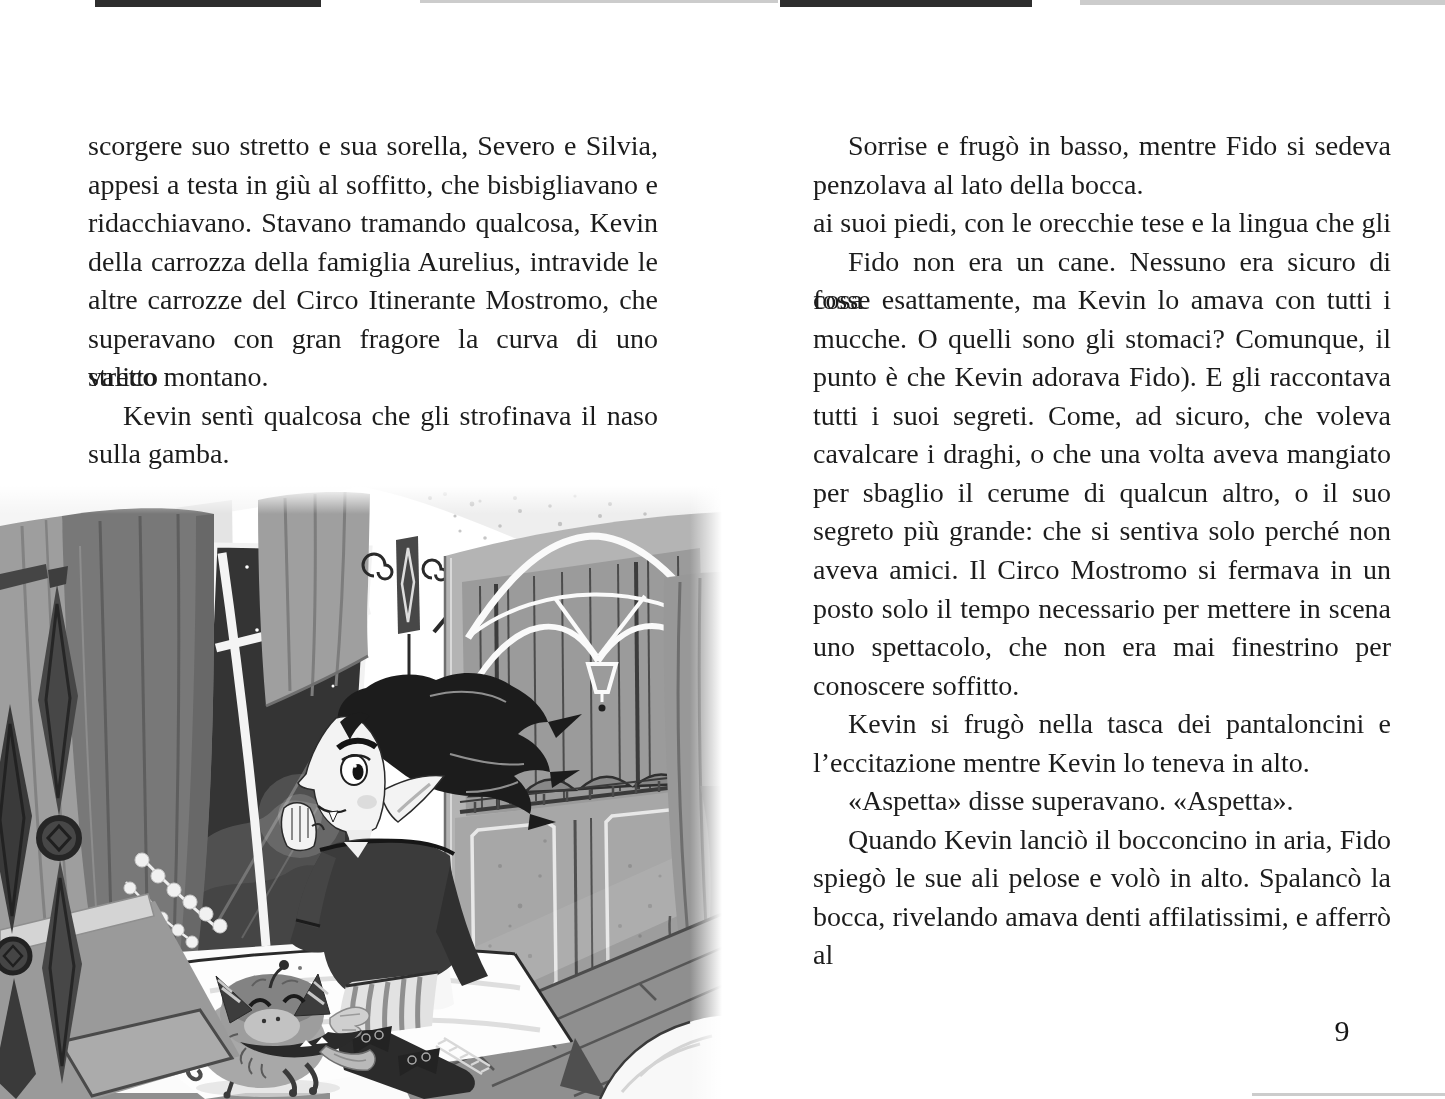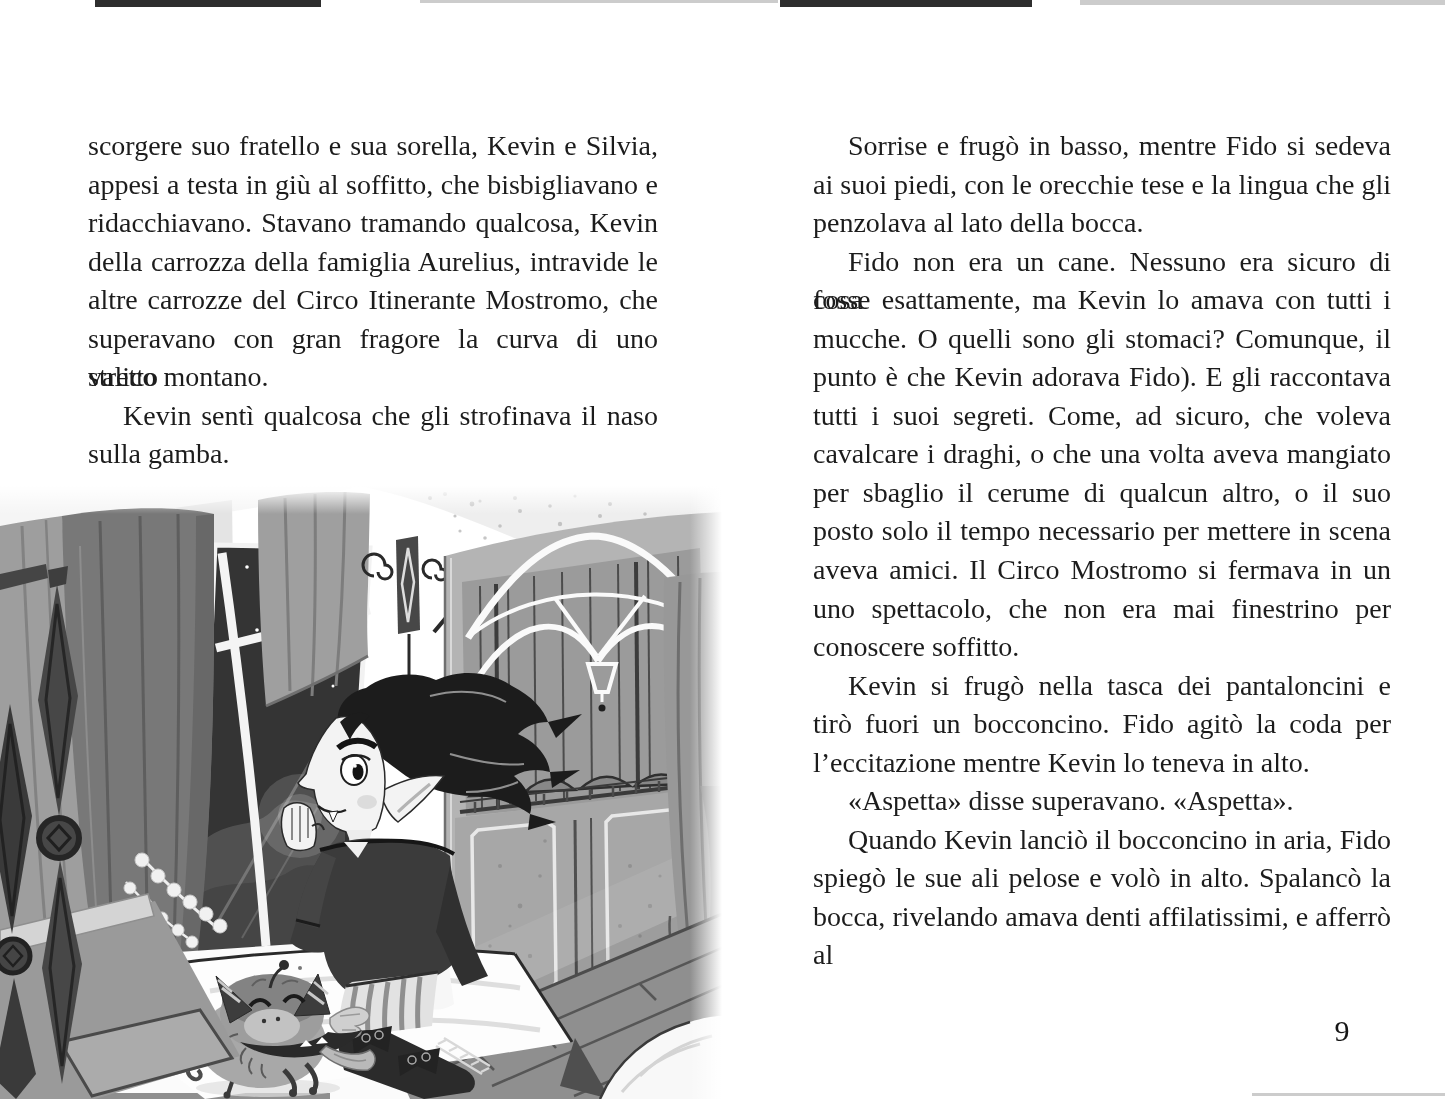--- a/index.html
+++ b/index.html
@@ -34,48 +34,48 @@
 
 <div class="scan bar-dark" style="left:95px;top:0;width:226px;height:7px"></div>
 <div class="scan bar-light" style="left:420px;top:0;width:358px;height:3px"></div>
 <div class="scan bar-dark" style="left:780px;top:0;width:252px;height:7px"></div>
 <div class="scan bar-light" style="left:1080px;top:0;width:365px;height:5px"></div>
 <div class="scan bar-light" style="left:1252px;top:1093px;width:193px;height:3px"></div>
 
 <div>
 
   <div id="col-left" class="text-col">
-    <div class="ln">scorgere suo fratello e sua sorella, Kevin e Silvia,</div>
+    <div class="ln">scorgere suo stretto e sua sorella, Severo e Silvia,</div>
     <div class="ln">appesi a testa in giù al soffitto, che bisbigliavano e</div>
     <div class="ln">ridacchiavano. Stavano tramando qualcosa, Kevin</div>
     <div class="ln">della carrozza della famiglia Aurelius, intravide le</div>
     <div class="ln">altre carrozze del Circo Itinerante Mostromo, che</div>
     <div class="ln">superavano con gran fragore la curva di uno stretto</div>
     <div class="ln end">valico montano.</div>
     <div class="ln ind">Kevin sentì qualcosa che gli strofinava il naso</div>
     <div class="ln end">sulla gamba.</div>
   </div>
 
   <div id="col-right" class="text-col">
     <div class="ln ind">Sorrise e frugò in basso, mentre Fido si sedeva</div>
+    <div class="ln end">penzolava al lato della bocca.</div>
     <div class="ln">ai suoi piedi, con le orecchie tese e la lingua che gli</div>
-    <div class="ln end">penzolava al lato della bocca.</div>
     <div class="ln ind">Fido non era un cane. Nessuno era sicuro di cosa</div>
     <div class="ln">fosse esattamente, ma Kevin lo amava con tutti i</div>
     <div class="ln">mucche. O quelli sono gli stomaci? Comunque, il</div>
     <div class="ln">punto è che Kevin adorava Fido). E gli raccontava</div>
     <div class="ln">tutti i suoi segreti. Come, ad sicuro, che voleva</div>
     <div class="ln">cavalcare i draghi, o che una volta aveva mangiato</div>
     <div class="ln">per sbaglio il cerume di qualcun altro, o il suo</div>
+    <div class="ln">segreto più grande: che si sentiva solo perché non</div>
+    <div class="ln">aveva amici. Il Circo Mostromo si fermava in un</div>
     <div class="ln">posto solo il tempo necessario per mettere in scena</div>
-    <div class="ln">aveva amici. Il Circo Mostromo si fermava in un</div>
     <div class="ln">uno spettacolo, che non era mai finestrino per</div>
     <div class="ln end">conoscere soffitto.</div>
     <div class="ln ind">Kevin si frugò nella tasca dei pantaloncini e</div>
-    <div class="ln">tirò fuori un bocconcino. Fido agitò la coda per</div>
     <div class="ln end">l’eccitazione mentre Kevin lo teneva in alto.</div>
     <div class="ln ind end">«Aspetta» disse superavano. «Aspetta».</div>
     <div class="ln ind">Quando Kevin lanciò il bocconcino in aria, Fido</div>
     <div class="ln">spiegò le sue ali pelose e volò in alto. Spalancò la</div>
     <div class="ln">bocca, rivelando amava denti affilatissimi, e afferrò al</div>
   </div>
 
   <div id="page-num">9</div>
 
   <svg id="illu" width="722" height="613" viewBox="0 0 722 613" role="img">

